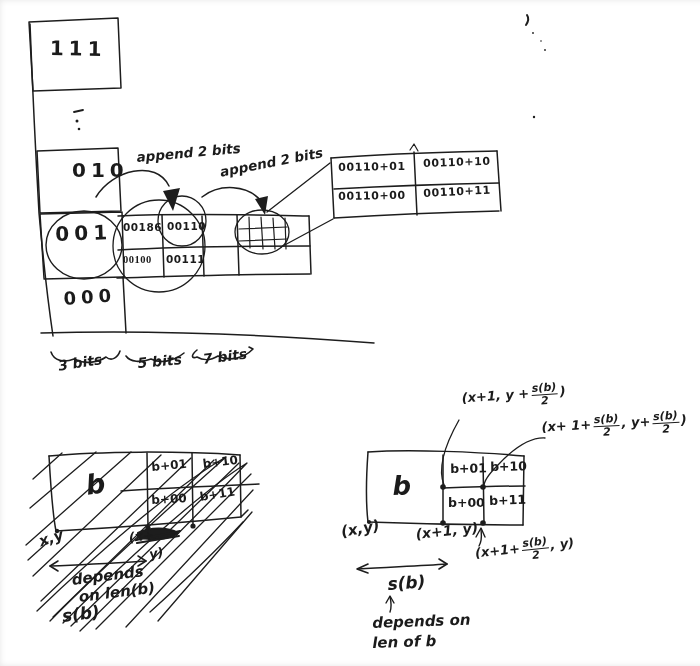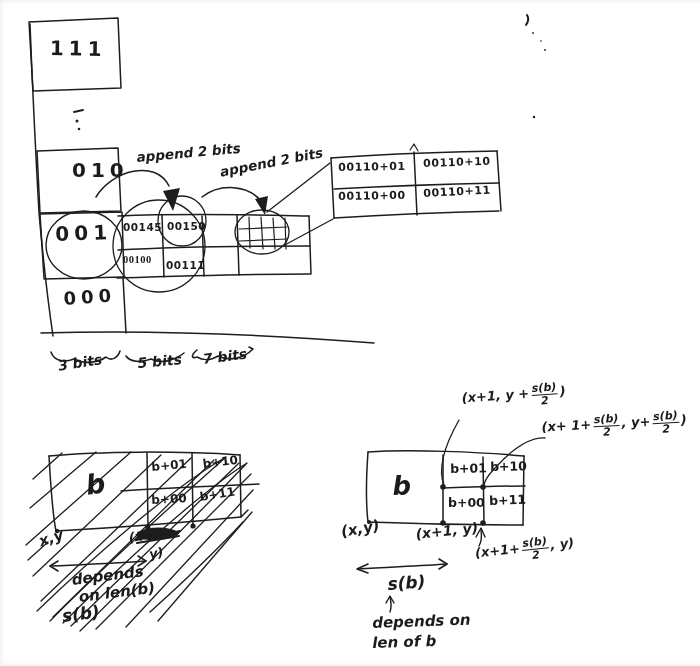--- a/index.html
+++ b/index.html
@@ -151,24 +151,24 @@
     <circle cx="545" cy="50" r="0.9" fill="#1d1d1d" stroke="none"></circle>
     <circle cx="534" cy="117" r="1.2" fill="#1d1d1d" stroke="none"></circle>
   </g>
 </svg>
 
 <div class="hw big" style="left:50px;top:38px;transform:rotate(1deg);">111</div>
 <div class="hw big" style="left:72px;top:160px;">010</div>
 <div class="hw big" style="left:55px;top:224px;transform:rotate(-2deg);">001</div>
 <div class="hw big" style="left:63px;top:290px;font-size:18px;transform:rotate(-4deg);">000</div>
 
-<div class="hw code" style="left:123px;top:222px;">00145</div>
-<div class="hw code" style="left:167px;top:221px;">00150</div>
+<div class="hw code" style="left:123px;top:222px;">00186</div>
+<div class="hw code" style="left:167px;top:221px;">00110</div>
 <div class="hw code" style="left:123px;top:255px;font-family:Liberation Serif, serif;">00100</div>
-<div class="hw code" style="left:166px;top:260px;">00111</div>
+<div class="hw code" style="left:166px;top:254px;">00111</div>
 
 <div class="hw note" style="left:136px;top:151px;transform:rotate(-5deg);">append 2 bits</div>
 <div class="hw note" style="left:219px;top:166px;transform:rotate(-11deg);">append 2 bits</div>
 
 <div class="hw code2" style="left:338px;top:162px;transform:rotate(-1deg);">00110+01</div>
 <div class="hw code2" style="left:423px;top:158px;transform:rotate(-2deg);">00110+10</div>
 <div class="hw code2" style="left:338px;top:191px;transform:rotate(-1deg);">00110+00</div>
 <div class="hw code2" style="left:423px;top:188px;transform:rotate(-3deg);">00110+11</div>
 
 <div class="hw bits" style="left:57px;top:359px;transform:rotate(-9deg);">3 bits</div>

